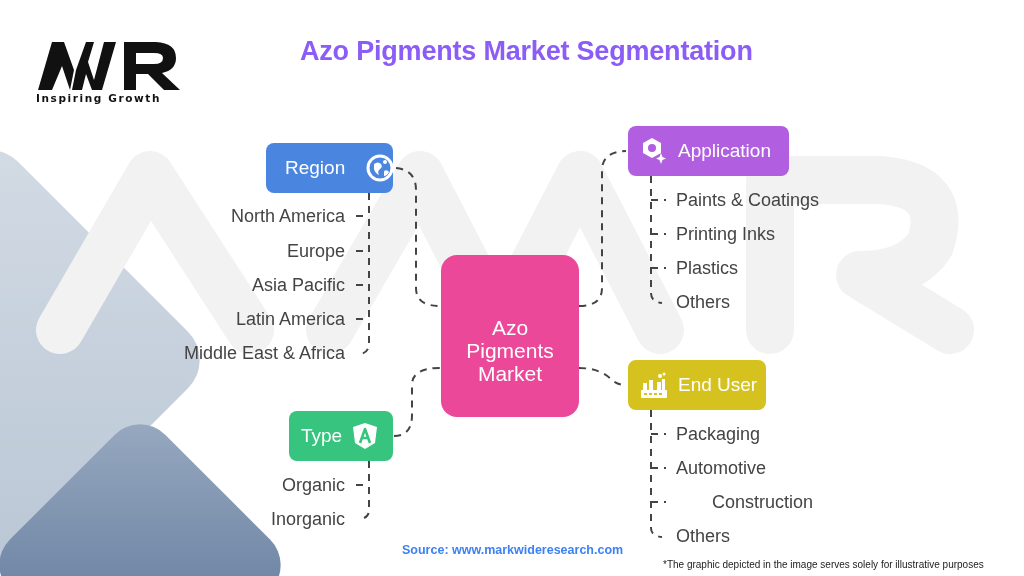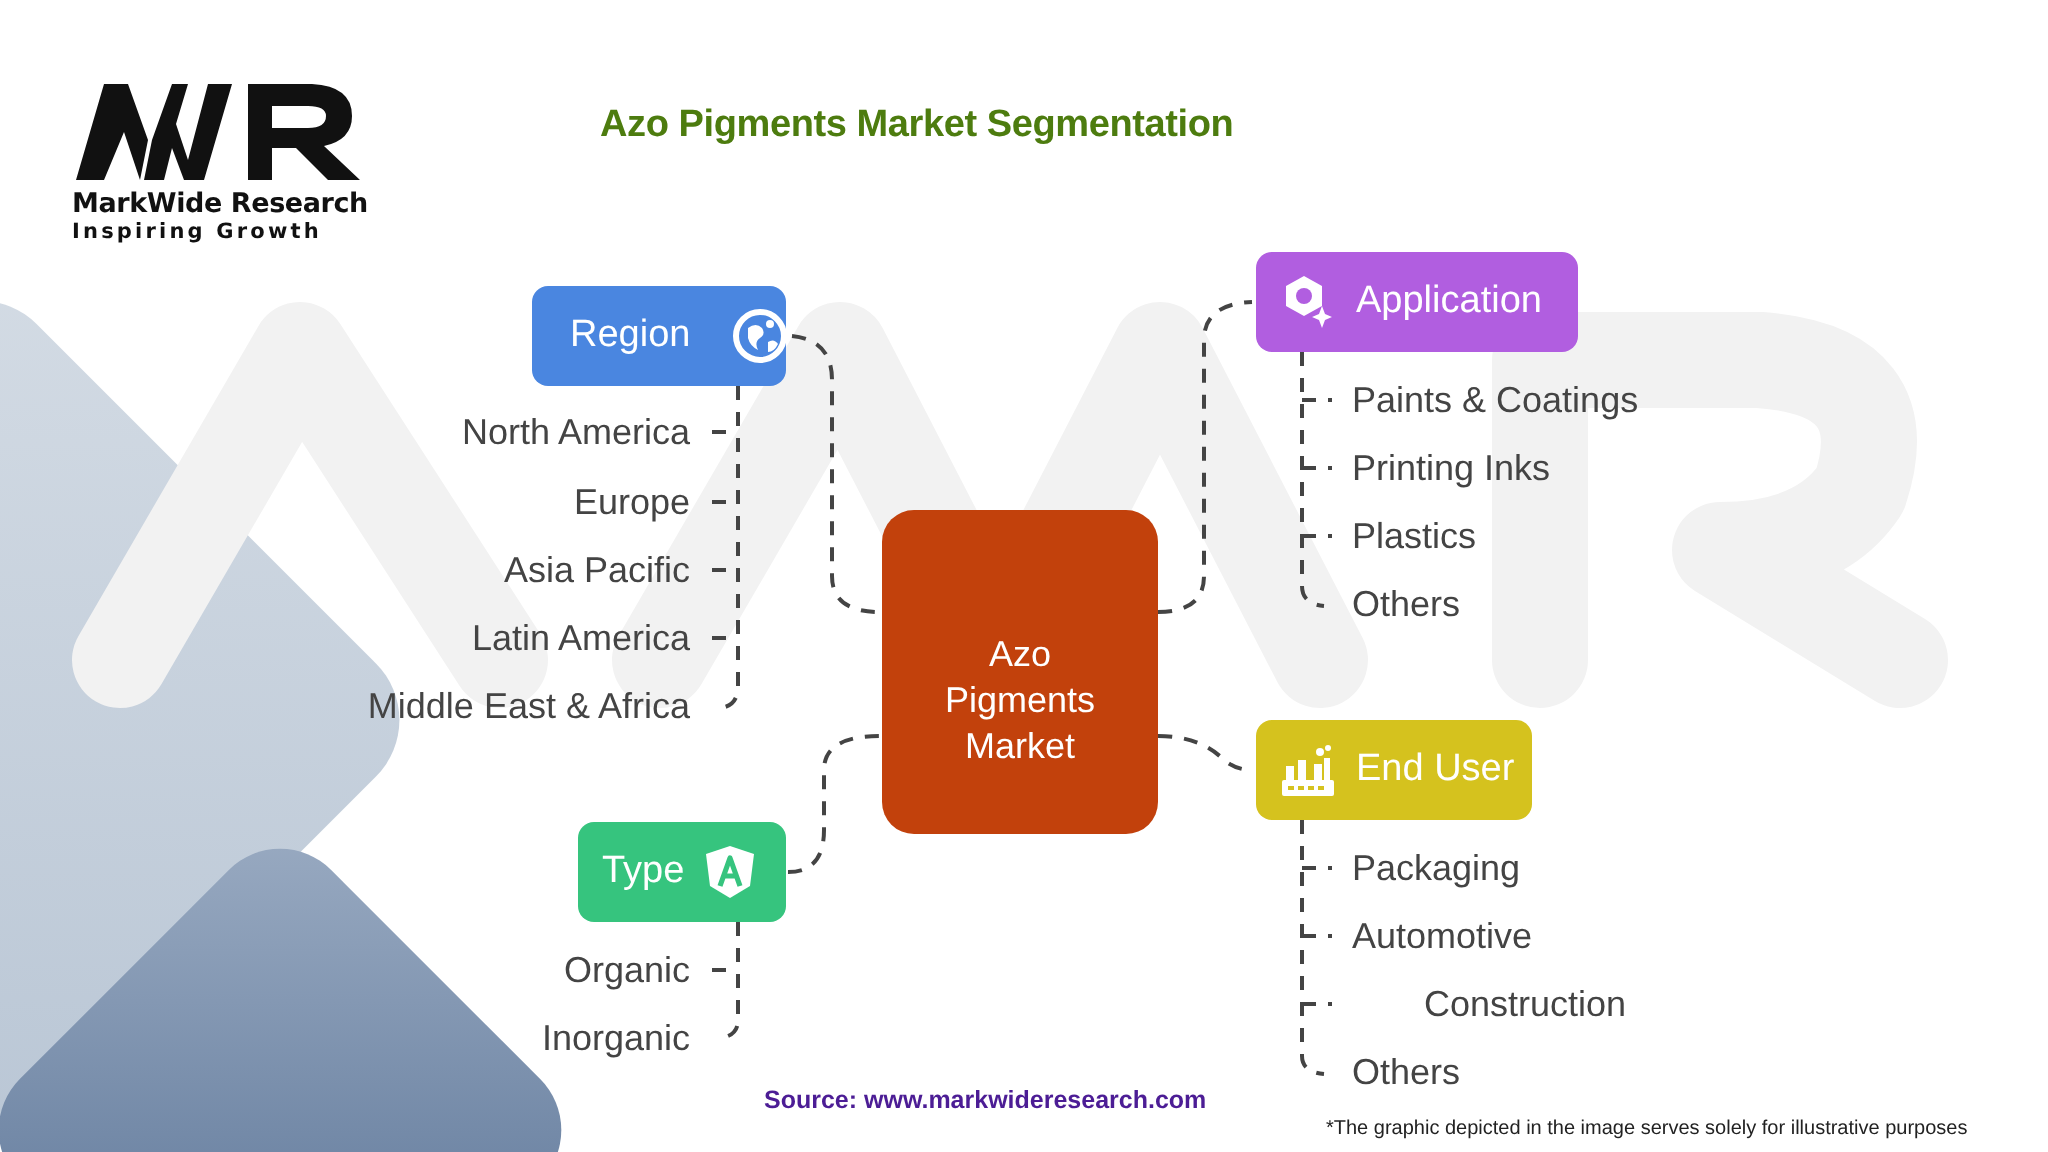--- a/index.html
+++ b/index.html
@@ -17,47 +17,47 @@
     background: linear-gradient(135deg, #9aabc2 0%, #4f6a8f 100%);
     border-radius: 36px; transform: rotate(45deg);
   }
   .watermark { position: absolute; left: 0; top: 0; width: 1024px; height: 576px; pointer-events: none; }
 
   .logo { position: absolute; left: 36px; top: 40px; width: 160px; }
   .logo-mark { display: block; }
   .logo-name { font-family: "DejaVu Sans", sans-serif; font-weight: bold; font-size: 13.5px; color: #111; letter-spacing: -0.2px; margin-top: 2px; white-space: nowrap; }
   .logo-tag { font-family: "DejaVu Sans", sans-serif; font-weight: bold; font-size: 10.5px; color: #111; letter-spacing: 1.6px; margin-left: 0; white-space: nowrap; }
 
-  .title { position: absolute; left: 300px; top: 52px; font-size: 19px; font-weight: bold; color: #4d7c0f; letter-spacing: -0.2px; white-space: nowrap; }
+  .title { position: absolute; left: 300px; top: 36px; font-size: 27px; font-weight: bold; color: #8b5cf6; letter-spacing: -0.2px; white-space: nowrap; }
 
   .connectors { position: absolute; left: 0; top: 0; width: 1024px; height: 576px; }
 
   .center-node {
     position: absolute; left: 441px; top: 255px; width: 138px; height: 162px;
-    background: #c2410c; border-radius: 16px;
+    background: #ec4899; border-radius: 16px;
     display: flex; align-items: center; justify-content: center;
-    flex-direction: column; color: #fff; font-size: 18px; line-height: 23px; text-align: center;
+    flex-direction: column; color: #fff; font-size: 21px; line-height: 23px; text-align: center;
     padding-top: 28px;
   }
 
   .cat {
     position: absolute; height: 50px; border-radius: 8px;
     display: flex; align-items: center; color: #fff; font-size: 19px; gap: 10px;
     padding: 0 12px; white-space: nowrap;
   }
   .cat svg { flex: none; }
   .cat-region { left: 266px; top: 143px; width: 127px; background: #4a86e0; padding-left: 19px; gap: 20px; }
   .cat-type { left: 289px; top: 411px; width: 104px; background: #36c47e; }
   .cat-app { left: 628px; top: 126px; width: 161px; background: #b15ee0; }
   .cat-enduser { left: 628px; top: 360px; width: 138px; background: #d5c21e; }
 
   .item { position: absolute; font-size: 18px; color: #444; white-space: nowrap; }
   .item.right-align { text-align: right; }
 
-  .source { position: absolute; left: 382px; top: 543px; font-size: 12.5px; font-weight: bold; color: #4c1d95; white-space: nowrap; }
+  .source { position: absolute; left: 402px; top: 543px; font-size: 12.5px; font-weight: bold; color: #3b82f6; white-space: nowrap; }
   .disclaimer { position: absolute; left: 663px; top: 559px; font-size: 10px; color: #222; white-space: nowrap; }
 </style>
 </head>
 <body>
 
 <div class="bg-shape bg-light"></div>
 <div class="bg-shape bg-dark"></div>
 
 <svg class="watermark" viewBox="0 0 1024 576">
   <g fill="none" stroke="#f2f2f2" stroke-width="48" stroke-linejoin="round" stroke-linecap="round">
@@ -68,21 +68,20 @@
 </svg>
 
 <div class="logo">
   <svg class="logo-mark" width="148" height="52" viewBox="0 0 148 52">
     <g fill="#111">
       <polygon points="2,50 16,2 28,2 38,30 34,50 26,26 16,50"></polygon>
       <polygon points="36,50 40,30 50,2 58,2 52,22 58,40 68,2 80,2 66,50 56,50 50,34 46,50"></polygon>
       <path d="M88 50 L88 2 L120 2 Q140 3 140 18 Q140 30 126 33 L144 50 L128 50 L112 34 L100 34 L100 50 Z M100 13 L100 24 L118 24 Q127 24 127 18 Q127 13 118 13 Z"></path>
     </g>
   </svg>
-  <div class="logo-name">MarkWide Research</div>
   <div class="logo-tag">Inspiring Growth</div>
 </div>
 
 <div class="title">Azo Pigments Market Segmentation</div>
 
 <svg class="connectors" viewBox="0 0 1024 576">
   <g fill="none" stroke="#444" stroke-width="2" stroke-dasharray="7,6">
 
     <path d="M396 168 Q416 170 416 190 L416 288 Q416 306 440 306"></path>
 

